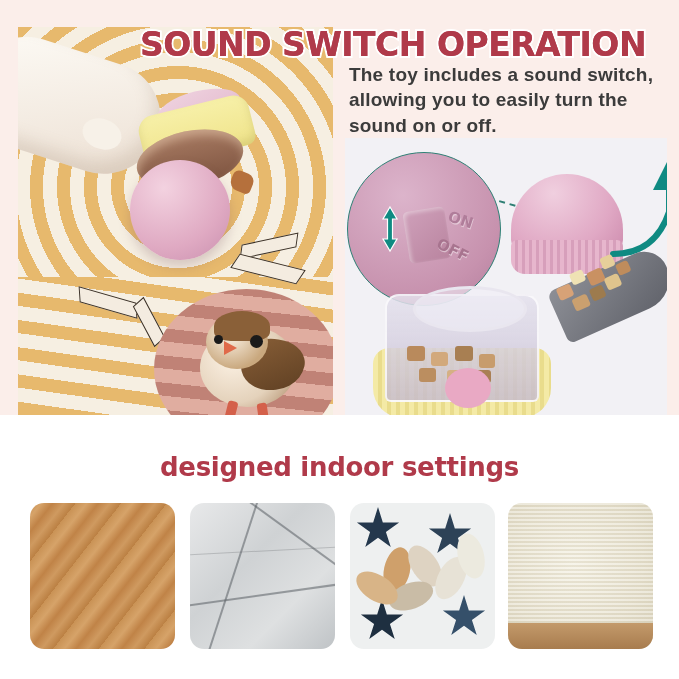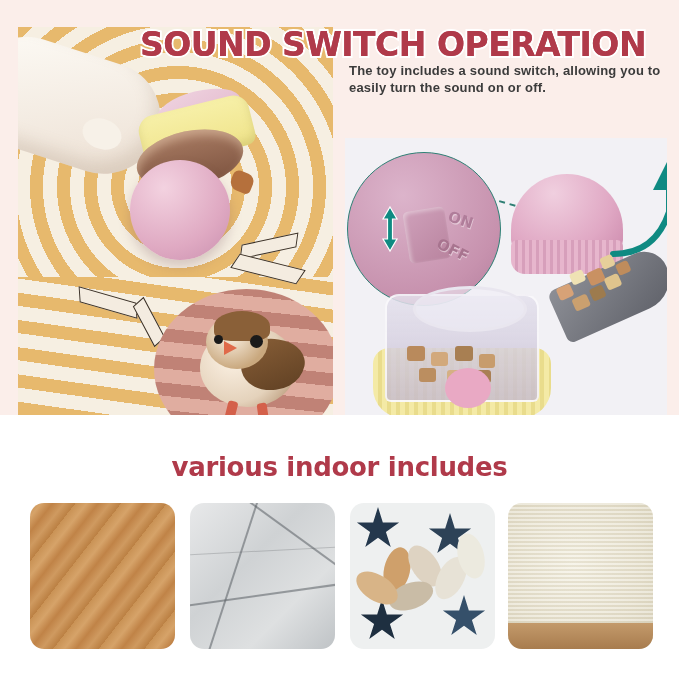--- a/index.html
+++ b/index.html
@@ -14,21 +14,21 @@
   .headline{position:absolute;left:140px;top:24px;width:530px;height:42px;
       font-size:33px;font-weight:bold;letter-spacing:-0.5px;color:#b03a4a;
       font-family:"DejaVu Sans",sans-serif;
       -webkit-text-stroke:4px #ffffff;paint-order:stroke fill;
       white-space:nowrap;line-height:42px;z-index:6;}
   .headline-fill{position:absolute;left:140px;top:24px;width:530px;height:42px;
       font-size:33px;font-weight:bold;letter-spacing:-0.5px;color:#b03a4a;
       font-family:"DejaVu Sans",sans-serif;white-space:nowrap;line-height:42px;z-index:7;}
 
   .subtext{position:absolute;left:349px;top:62px;width:318px;
-      font-size:13px;font-weight:bold;color:#3b3b3b;line-height:1.33;
+      font-size:19px;font-weight:bold;color:#3b3b3b;line-height:1.33;
       letter-spacing:0.2px;z-index:8;}
 
   
   .left-photo{position:absolute;left:18px;top:27px;width:315px;height:388px;
       overflow:hidden;background:#e8d4b4;}
   .rug{position:absolute;left:-120px;top:-120px;width:560px;height:560px;
        border-radius:50%;
        background:repeating-radial-gradient(circle at 50% 50%,
           #e7b96d 0px,#e7b96d 13px,#f6efe2 13px,#f6efe2 27px);}
   .rug2{position:absolute;left:-10px;top:250px;width:430px;height:300px;
@@ -280,21 +280,21 @@
   </div>
 
   <div class="headline">SOUND SWITCH OPERATION</div>
   <div class="headline-fill">SOUND SWITCH OPERATION</div>
   <div class="subtext">The toy includes a sound switch, allowing you to easily turn the sound on or off.</div>
 
   <div class="banner"></div>
   <div class="hl-wrap">
     <span class="hl">
       <span class="hl-bar"></span>
-      <span>various indoor includes</span>
+      <span>designed indoor settings</span>
     </span>
   </div>
 
   <div class="thumbs">
 
     <div class="thumb t1">
       <div class="wood"></div>
     </div>
 
     <div class="thumb t2">

